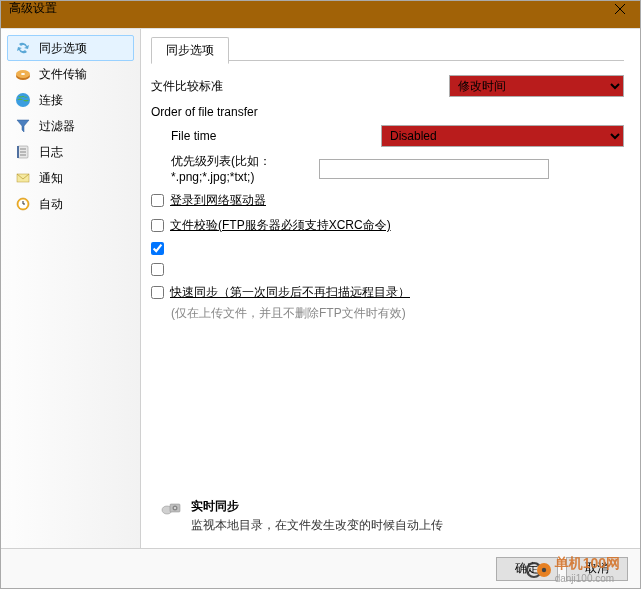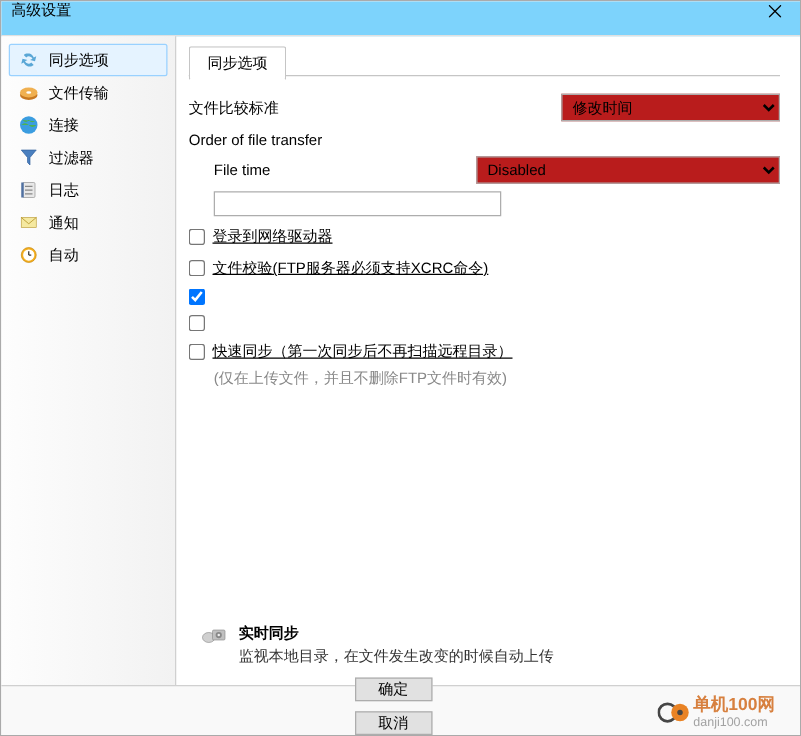--- a/index.html
+++ b/index.html
@@ -1,17 +1,17 @@
 <!DOCTYPE html>
 <html><head>
 <meta charset="utf-8">
 <style>
 * { box-sizing: border-box; margin: 0; padding: 0; font-family: "Microsoft YaHei", "Segoe UI", sans-serif; font-size: 12px; }
 body { background: #fff; width: 641px; height: 589px; border: 1px solid #aaa; position: relative; overflow: hidden; }
-.titlebar { height: 28px; background: #7dd3fc; display: flex; align-items: center; padding: 0 0 12px 8px; border-bottom: 1px solid #e0e0e0; }
+.titlebar { height: 28px; background: #a16207; display: flex; align-items: center; padding: 0 0 12px 8px; border-bottom: 1px solid #e0e0e0; }
 .titlebar .title { flex: 1; font-size: 12px; color: #000; }
 .titlebar .close { width: 40px; height: 28px; display: flex; align-items: center; justify-content: center; cursor: pointer; }
 .titlebar .close svg { width: 10px; height: 10px; }
 .body { display: flex; height: calc(100% - 28px - 40px); }
 .sidebar { width: 140px; background: linear-gradient(to right, #fdfdfd, #f2f2f2); border-right: 1px solid #d0d0d0; padding: 6px; }
 .side-item { display: flex; align-items: center; gap: 8px; padding: 4px 8px; height: 26px; cursor: pointer; color: #000; border-radius: 2px; }
 .side-item.active { background: #e5f3ff; border: 1px solid #99d1ff; padding: 3px 7px; }
 .side-item .icon { width: 16px; height: 16px; display: inline-block; }
 .content { flex: 1; padding: 8px 16px 4px 10px; position: relative; }
 .tab-wrap { position: relative; height: 24px; border-bottom: 1px solid #c5c5c5; margin-bottom: 14px; }
@@ -25,21 +25,21 @@
 .inner .field-label { width: 140px; }
 .inner input[type="text"] { height: 20px; border: 1px solid #adadad; padding: 0 4px; width: 230px; }
 .cb-line { display: flex; align-items: center; gap: 6px; margin: 8px 0; text-decoration: underline; }
 .cb-line input[type="checkbox"] { width: 13px; height: 13px; cursor: pointer; }
 .cb-line label { cursor: pointer; }
 .sub { color: #888; margin-left: 20px; margin-top: -4px; margin-bottom: 6px; }
 .realtime { position: absolute; bottom: 14px; left: 20px; display: flex; gap: 8px; align-items: flex-start; }
 .realtime .icon { width: 22px; height: 18px; }
 .realtime .txt b { font-weight: bold; }
 .realtime .txt .desc { margin-top: 2px; color: #333; }
-.footer { position: absolute; bottom: 0; left: 0; right: 0; height: 40px; border-top: 1px solid #d0d0d0; display: flex; align-items: center; justify-content: flex-end; gap: 8px; padding-right: 12px; background: #f9f9f9; flex-direction: column; }
+.footer { position: absolute; bottom: 0; left: 0; right: 0; height: 40px; border-top: 1px solid #d0d0d0; display: flex; align-items: center; justify-content: flex-end; gap: 8px; padding-right: 12px; background: #f9f9f9; }
 .footer button { height: 24px; padding: 0 18px; border: 1px solid #adadad; background: #e1e1e1; cursor: pointer; }
 .watermark { position: absolute; bottom: 4px; right: 20px; pointer-events: none; opacity: 0.9; display: flex; align-items: center; gap: 3px; }
 .watermark .wm-txt { color: #d4742b; font-size: 14px; font-weight: 700; }
 .watermark .wm-sub { color: #999; font-size: 10px; }
 </style>
 </head>
 <body>
 
 <div class="titlebar">
   <span class="title">高级设置</span>
@@ -119,20 +119,21 @@
       <select><option>修改时间</option></select>
     </div>
 
     <div class="section-title">Order of file transfer</div>
     <div class="inner">
       <div class="form-row">
         <span class="label">File time</span>
         <select><option>Disabled</option></select>
       </div>
       <div class="form-row">
+        <span class="field-label">优先级列表(比如：*.png;*.jpg;*txt;)</span>
         <input type="text" value="" style="">
       </div>
     </div>
 
     <div class="cb-line">
       <input type="checkbox" id="cb1" style="">
       <label for="cb1">登录到网络驱动器</label>
     </div>
     <div class="cb-line">
       <input type="checkbox" id="cb2" style="">

